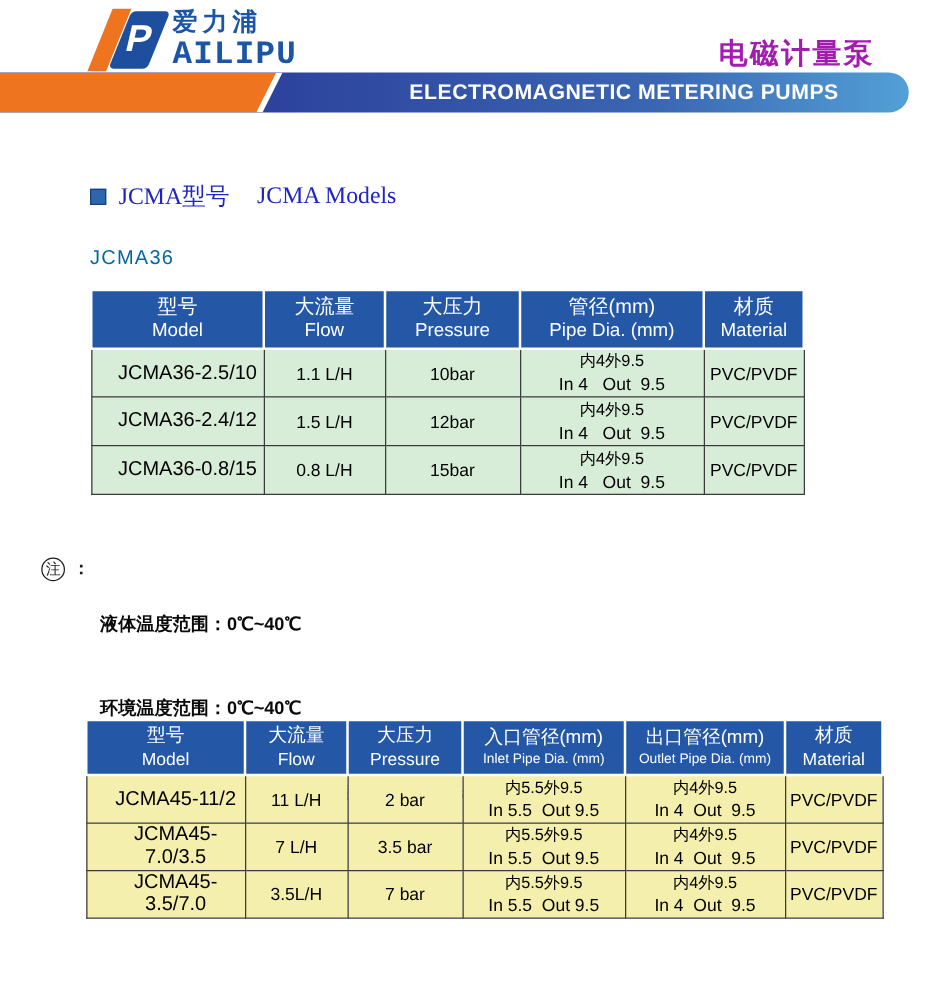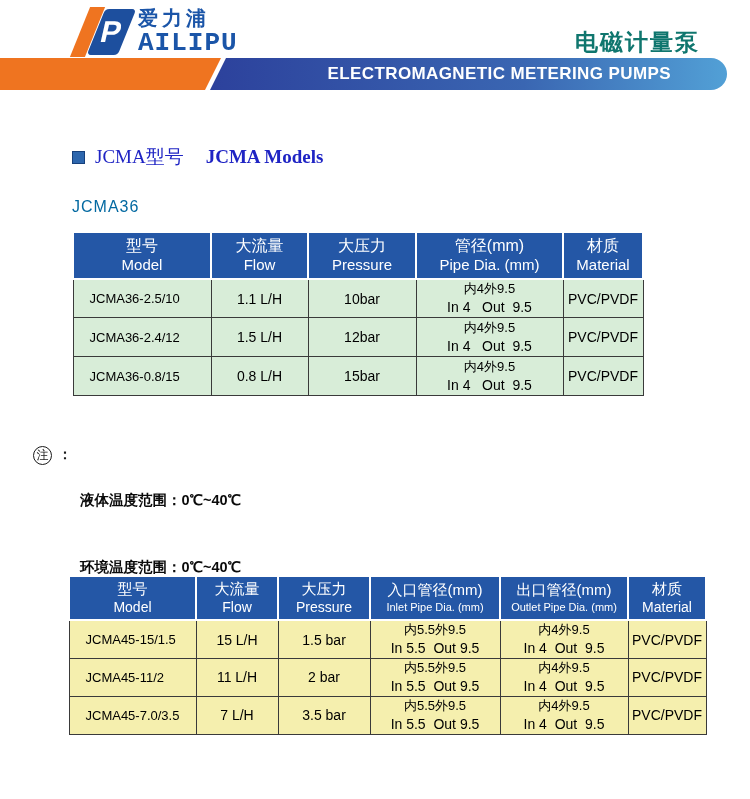--- a/index.html
+++ b/index.html
@@ -14,38 +14,38 @@
   .logo-pblock { position:absolute; left:28px; top:3px; width:31px; height:46px;
                  background:#1d4f9e; transform:skewX(-22deg); border-radius:4px;
                  display:flex; align-items:center; justify-content:center; }
   .logo-pblock span { color:#ffffff; font-weight:bold; font-size:30px;
                       transform:skewX(10deg); line-height:1; }
   .logo-text { margin-left:8px; color:#1b55a8; }
   .logo-cn { font-size:20px; font-weight:bold; letter-spacing:4px; line-height:1.2; }
   .logo-en { font-size:26px; font-weight:bold; letter-spacing:1px; line-height:1.0;font-family:Liberation Mono, monospace; }
 
   .product-title { position:absolute; right:50px; top:27px; font-size:23px; font-weight:bold;
-                   color:#0f766e; letter-spacing:2px; }
+                   color:#a21caf; letter-spacing:2px; }
 
   .banner { position:absolute; left:0; top:58px; width:727px; height:32px;
             background:linear-gradient(90deg,#2b3e9a 25%, #3a66b2 72%, #52a0d6 100%);
             border-radius:0 16px 16px 0; }
   .banner-white-wedge { position:absolute; left:0; top:0; width:226px; height:100%;
             background:#ffffff; clip-path:polygon(0 0, 100% 0, calc(100% - 16px) 100%, 0 100%); }
   .banner-orange-wedge { position:absolute; left:0; top:0; width:221px; height:100%;
             background:#ef7420; clip-path:polygon(0 0, 100% 0, calc(100% - 16px) 100%, 0 100%); }
   .banner-text { position:absolute; right:56px; top:0; line-height:32px; color:#ffffff;
                  font-size:17px; font-weight:bold; letter-spacing:0.4px; }
 
   
   .section-heading { position:absolute; left:72px; top:144px; display:flex; align-items:center;
                      font-family:"Liberation Serif", serif; color:#1f24c4; font-size:19px; }
   .bullet { width:13px; height:13px; background:#2d66ad; border:1px solid #16407c;
             margin-right:10px; }
-  .section-heading .en { margin-left:22px;font-weight:bold; }
+  .section-heading .en { margin-left:22px; }
 
   
   .tbl-title { position:absolute; text-align:left; font-size:16px; color:#0369a1;
                letter-spacing:1px; }
   #title36 { left:72px; top:198px; width:570px; }
   #title45 { left:68px; top:542px; width:637px; }
 
   
   table { border-collapse:collapse; table-layout:fixed; }
   #table36 { position:absolute; left:72px; top:231px; width:570px; }
@@ -55,21 +55,21 @@
   th .cn { display:block; font-size:16px; line-height:1.25; }
   th .en { display:block; font-size:15px; line-height:1.25; white-space:nowrap; }
   #table45 th .cn { font-size:15px; }
   #table45 th .en { font-size:14px; }
   #table45 th .en-small { display:block; font-size:11px; line-height:1.4; white-space:nowrap; }
   td { border:1px solid #3a3a3a; text-align:center; vertical-align:middle;
        font-size:14px; color:#000; height:39px; }
   #table45 td { height:38px; }
   #table36 td { background:#d8edd8; }
   #table45 td { background:#f5efae; }
-  td.model { text-align:left; padding-left:16px; font-size:13px; }
+  td.model { text-align:center; padding-left:16px; font-size:16px; }
   td .pipe-cn { display:block; font-size:13px; line-height:1.3; white-space:pre; }
   td .pipe-en { display:block; font-size:14px; line-height:1.3; white-space:pre; }
   td span { white-space:pre; }
 
   
   .note { position:absolute; left:33px; top:444px; display:flex; align-items:flex-start; }
   .note-circle { width:19px; height:19px; border:1.5px solid #1a1a1a; border-radius:50%;
                  display:flex; align-items:center; justify-content:center; font-size:12px;
                  color:#1a1a1a; margin-top:2px; flex:0 0 auto; }
   .note-sep { font-size:14px; font-weight:bold; color:#1a1a1a; margin:2px 8px 0 6px; }
@@ -219,34 +219,20 @@
           <span class="en-small">Outlet Pipe Dia. (mm)</span>
           </th>
         <th>
           <span class="cn">材质</span>
           <span class="en">Material</span>
           </th>
       </tr>
     </thead>
     <tbody>
       <tr>
-        <td class="model">JCMA45-15/1.5</td>
-        <td>15 L/H</td>
-        <td>1.5 bar</td>
-        <td>
-          <span class="pipe-cn">内5.5外9.5</span>
-          <span class="pipe-en">In 5.5  Out 9.5</span>
-          </td>
-        <td>
-          <span class="pipe-cn">内4外9.5</span>
-          <span class="pipe-en">In 4  Out  9.5</span>
-          </td>
-        <td>PVC/PVDF</td>
-      </tr>
-      <tr>
         <td class="model">JCMA45-11/2</td>
         <td>11 L/H</td>
         <td>2 bar</td>
         <td>
           <span class="pipe-cn">内5.5外9.5</span>
           <span class="pipe-en">In 5.5  Out 9.5</span>
           </td>
         <td>
           <span class="pipe-cn">内4外9.5</span>
           <span class="pipe-en">In 4  Out  9.5</span>
@@ -260,16 +246,30 @@
         <td>
           <span class="pipe-cn">内5.5外9.5</span>
           <span class="pipe-en">In 5.5  Out 9.5</span>
           </td>
         <td>
           <span class="pipe-cn">内4外9.5</span>
           <span class="pipe-en">In 4  Out  9.5</span>
           </td>
         <td>PVC/PVDF</td>
       </tr>
+      <tr>
+        <td class="model">JCMA45-3.5/7.0</td>
+        <td>3.5L/H</td>
+        <td>7 bar</td>
+        <td>
+          <span class="pipe-cn">内5.5外9.5</span>
+          <span class="pipe-en">In 5.5  Out 9.5</span>
+          </td>
+        <td>
+          <span class="pipe-cn">内4外9.5</span>
+          <span class="pipe-en">In 4  Out  9.5</span>
+          </td>
+        <td>PVC/PVDF</td>
+      </tr>
     </tbody>
   </table>
 
 </div>
 
 </body></html>

